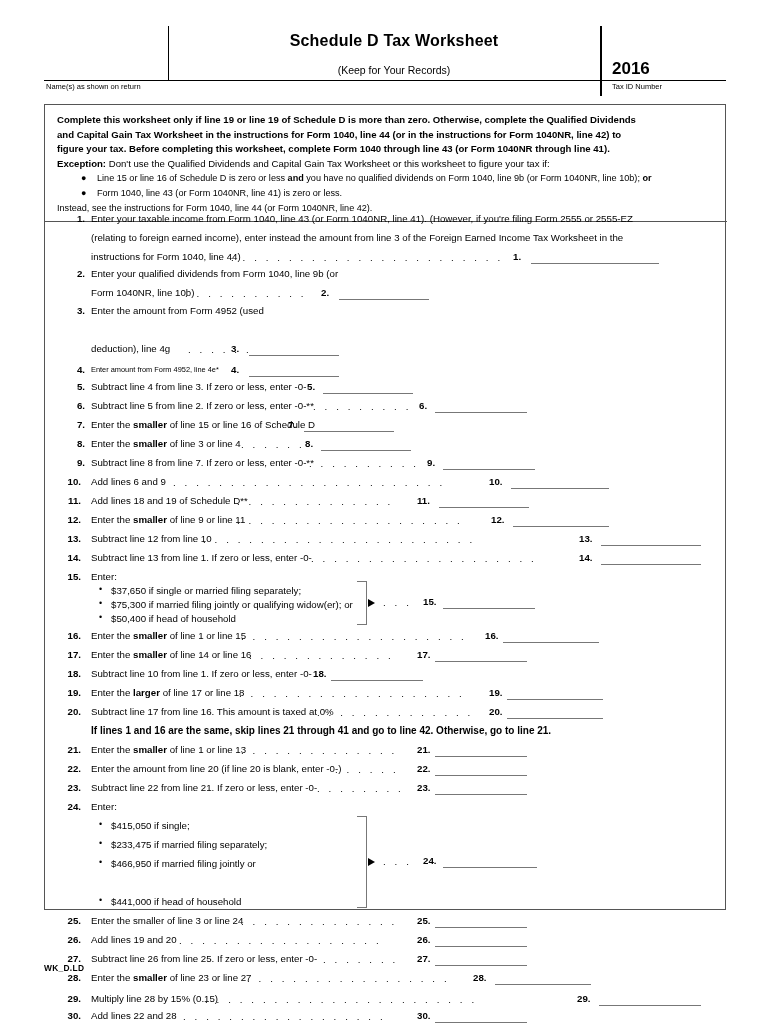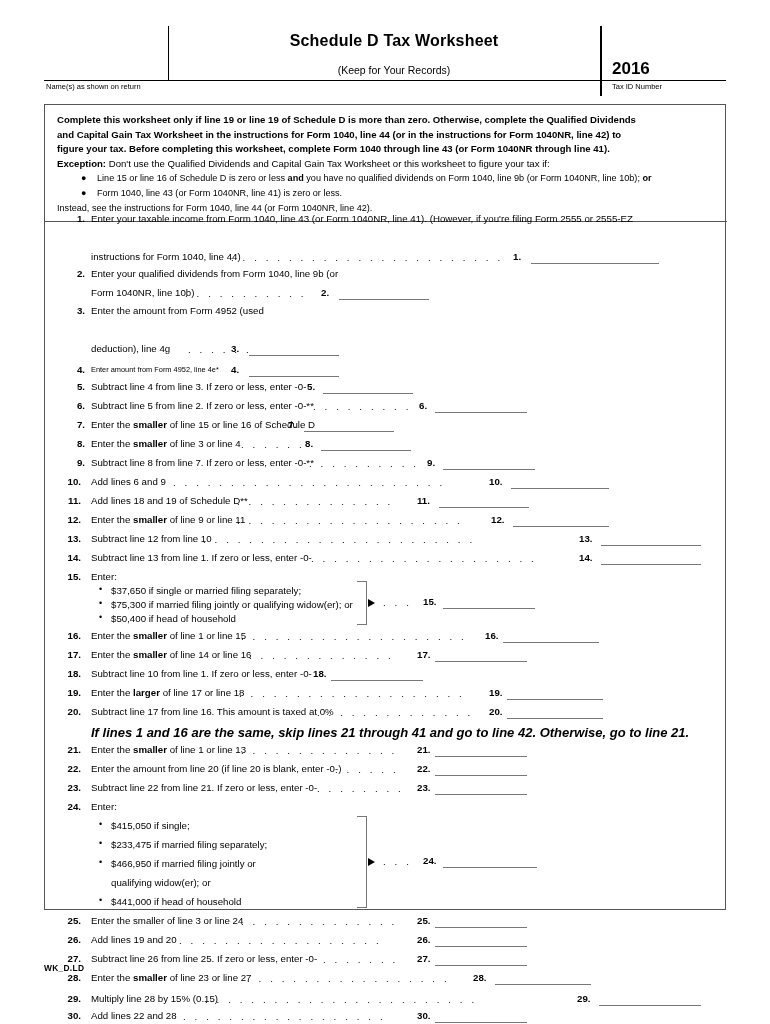--- a/index.html
+++ b/index.html
@@ -67,21 +67,21 @@
     font-size: 9.7px;
   }
   .row { position: absolute; left: 0; width: 682px; height: 16px; }
   .num {
     position: absolute; width: 22px; text-align: right;
     font-weight: bold; font-size: 9.7px;
   }
   .txt { position: absolute; font-size: 9.7px; white-space: nowrap; }
   .txt b { font-weight: bold; }
   .txt.small { font-size: 7.4px; }
-  .bold-note { position: absolute; font-size: 13px; font-weight: bold; white-space: nowrap; font-style: italic; }
+  .bold-note { position: absolute; font-size: 10px; font-weight: bold; white-space: nowrap; }
   .bullet-li {
     position: absolute; font-size: 9.7px; white-space: nowrap;
   }
   .bullet-li::before {
     content: "\2022"; position: absolute; left: -12px; top: -1px; font-size: 9px;
   }
   .leader {
     position: absolute; height: 12px; overflow: hidden;
     white-space: nowrap; font-size: 9.7px; letter-spacing: 3.1px; color: #000;
   }
@@ -141,20 +141,23 @@
       </div>
       <div class="tail">Instead, see the instructions for Form 1040, line 44 (or Form 1040NR, line 42).</div>
     </div>
 
     <div class="lines">
 
       <div class="row" style="top:0px">
         <span class="num" style="left:18px">1.</span>
         <span class="txt" style="left:46px">Enter your taxable income from Form 1040, line 43 (or Form 1040NR, line 41). (However, if you're filing Form 2555 or 2555-EZ</span>
       </div>
+      <div class="row" style="top:19px">
+        <span class="txt" style="left:46px">(relating to foreign earned income), enter instead the amount from line 3 of the Foreign Earned Income Tax Worksheet in the</span>
+      </div>
       <div class="row" style="top:38px">
         <span class="txt" style="left:46px">instructions for Form 1040, line 44)</span>
         <span class="leader" style="left:186px;top:1px;width:277px">. . . . . . . . . . . . . . . . . . . . . . . .</span>
         <span class="ansnum" style="left:468px">1.</span>
         <span class="ansline" style="left:486px;top:12px;width:128px"></span>
       </div>
 
       <div class="row" style="top:55px">
         <span class="num" style="left:18px">2.</span>
         <span class="txt" style="left:46px">Enter your qualified dividends from Form 1040, line 9b (or</span>
@@ -360,23 +363,20 @@
       </div>
       <div class="row" style="top:607px">
         <span class="bullet-li" style="left:66px">$415,050 if single;</span>
       </div>
       <div class="row" style="top:626px">
         <span class="bullet-li" style="left:66px">$233,475 if married filing separately;</span>
       </div>
       <div class="row" style="top:645px">
         <span class="bullet-li" style="left:66px">$466,950 if married filing jointly or</span>
       </div>
-      <div class="row" style="top:664px">
-        <span class="txt" style="left:66px">qualifying widow(er); or</span>
-      </div>
       <div class="row" style="top:683px">
         <span class="bullet-li" style="left:66px">$441,000 if head of household</span>
       </div>
       <div class="brk" style="left:312px;top:603px;width:10px;height:92px">
         <span class="t"></span>
           <span class="v" style="left:9px"></span>
           <span class="b"></span>
       </div>
       <div class="arrow" style="left:323px;top:645px"></div>
       <div class="row" style="top:642px">

